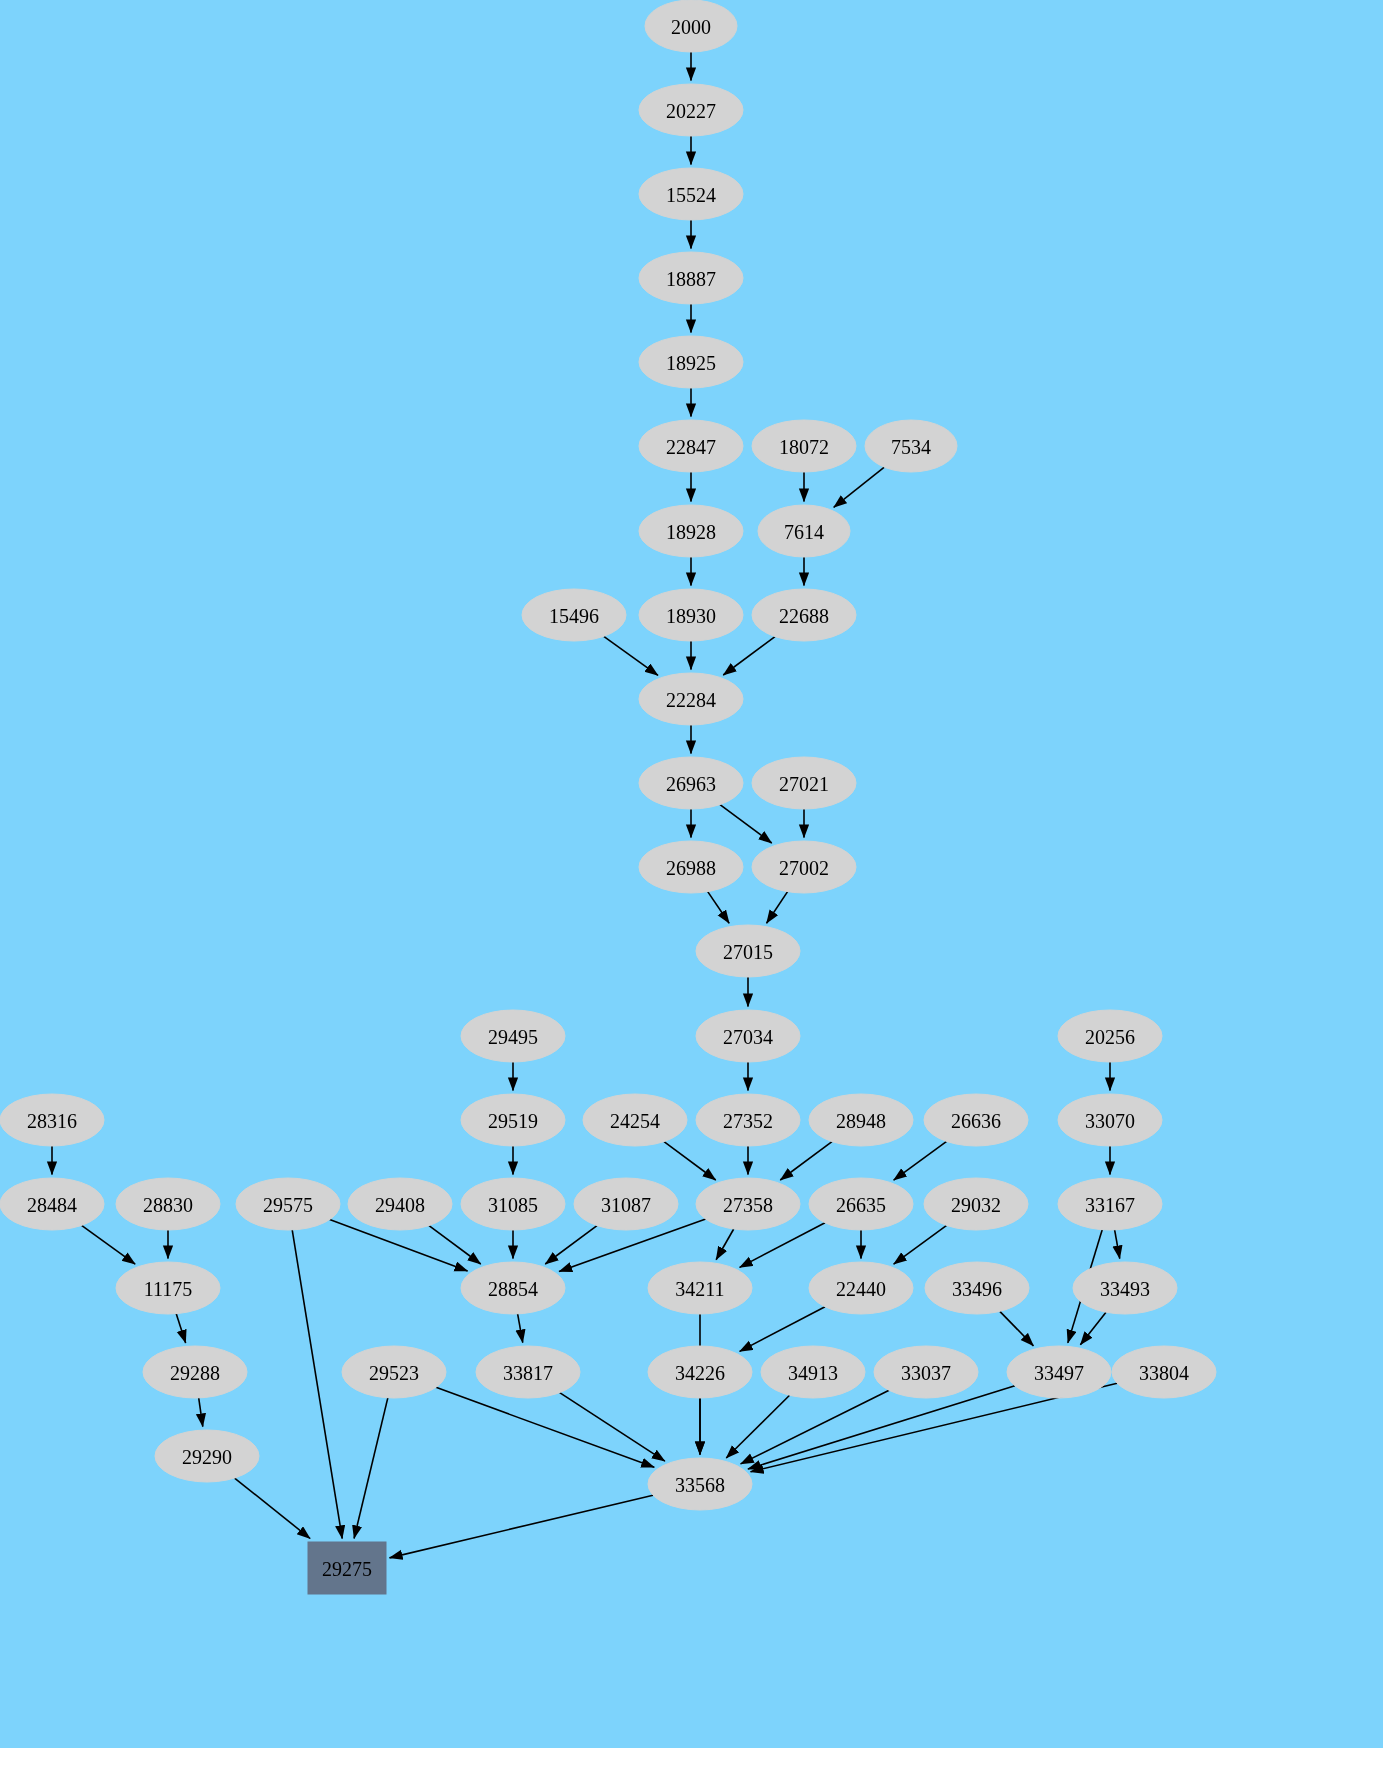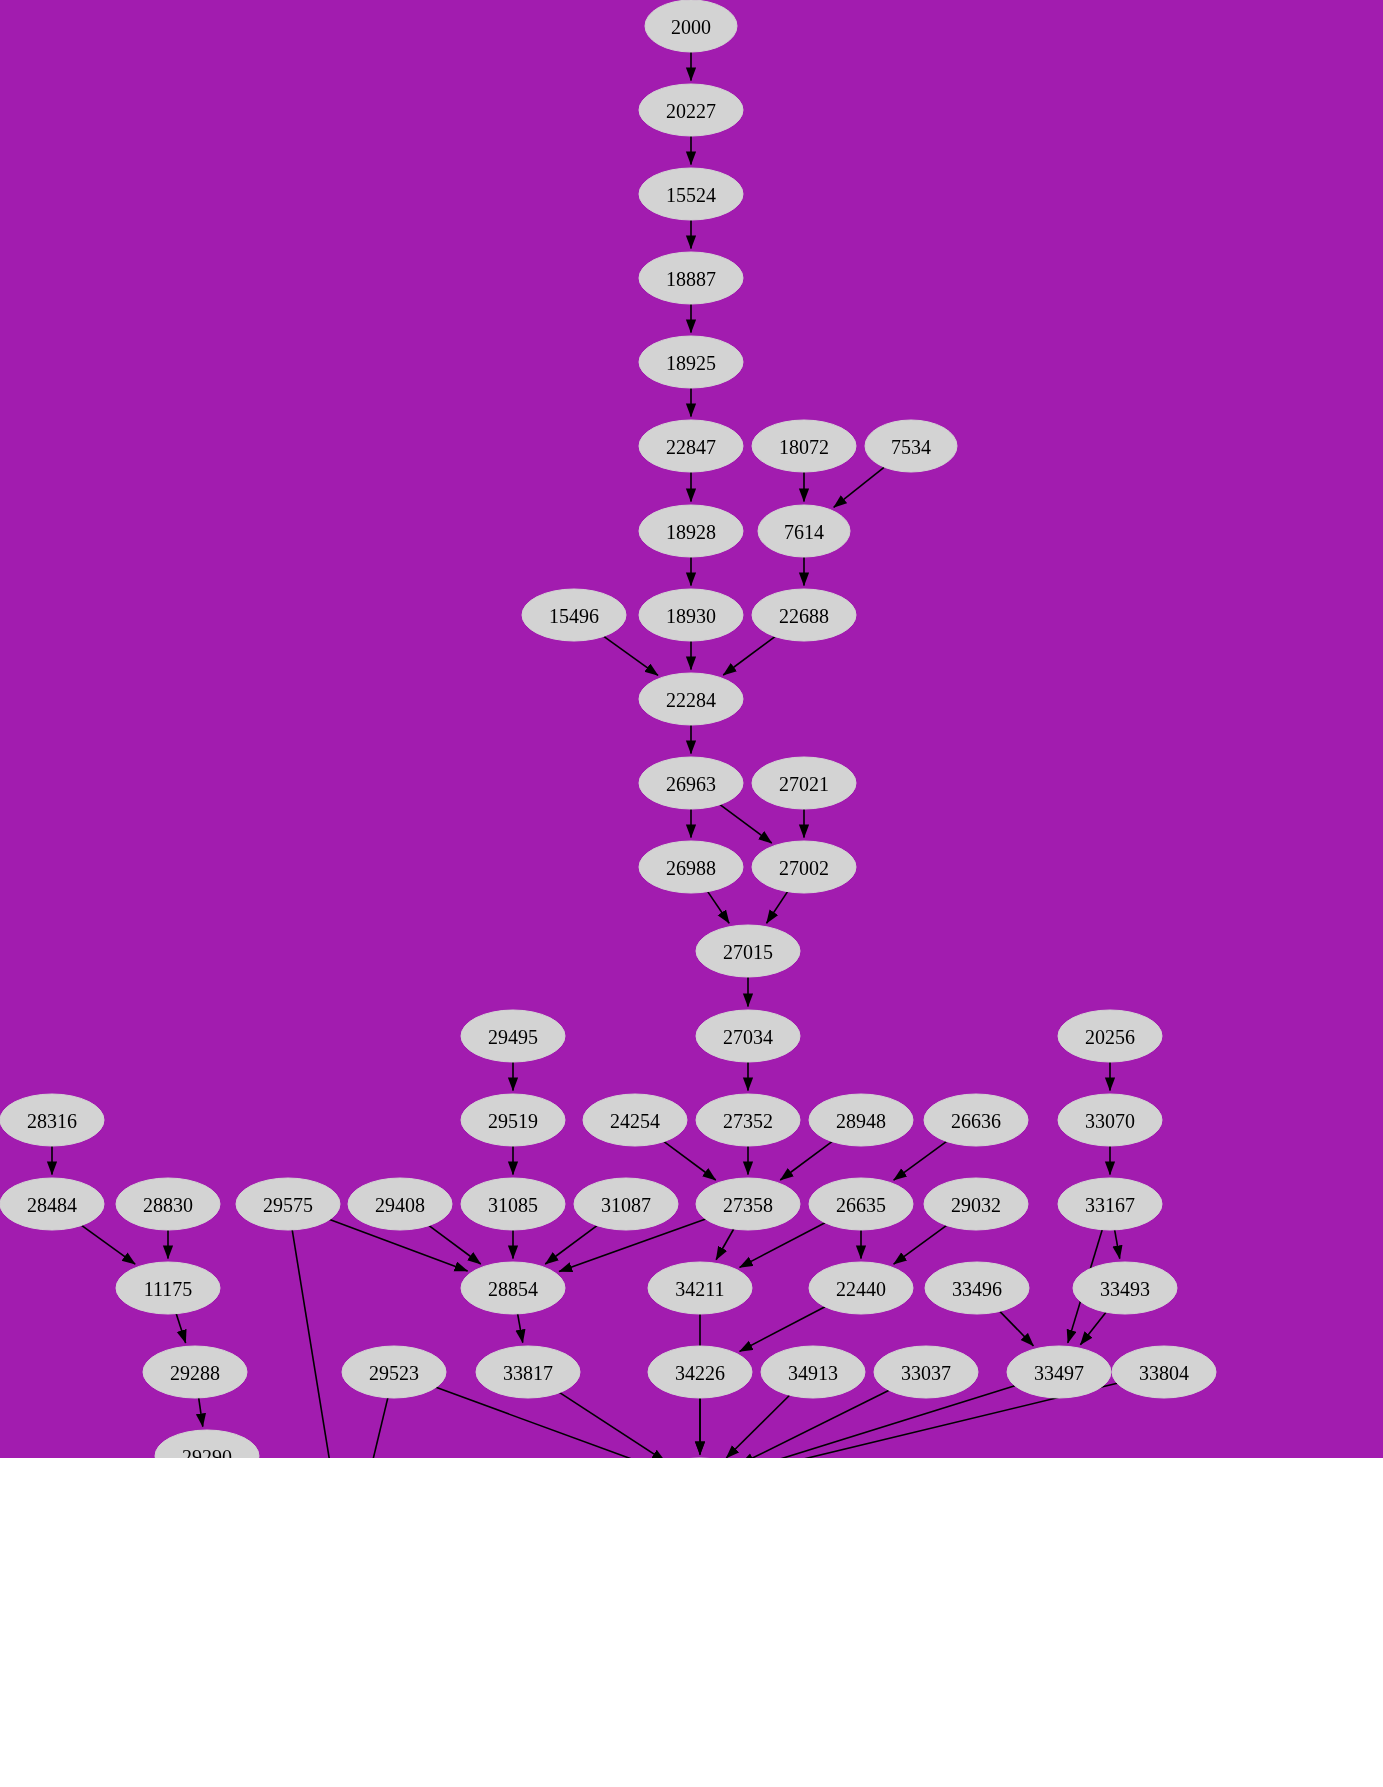--- a/index.html
+++ b/index.html
@@ -6,22 +6,22 @@
     margin: 0;
     padding: 0;
     background: #ffffff;
   }
   body {
     font-family: "Liberation Serif", "DejaVu Serif", serif;
   }
   #graph-root {
     position: relative;
     width: 1383px;
-    height: 1458px;
-    background: #a21caf;
+    height: 1748px;
+    background: #7dd3fc;
     overflow: hidden;
   }
   #graph-svg {
     position: absolute;
     top: 0;
     left: 0;
     width: 1383px;
     height: 1787px;
   }
   .edge-line {

